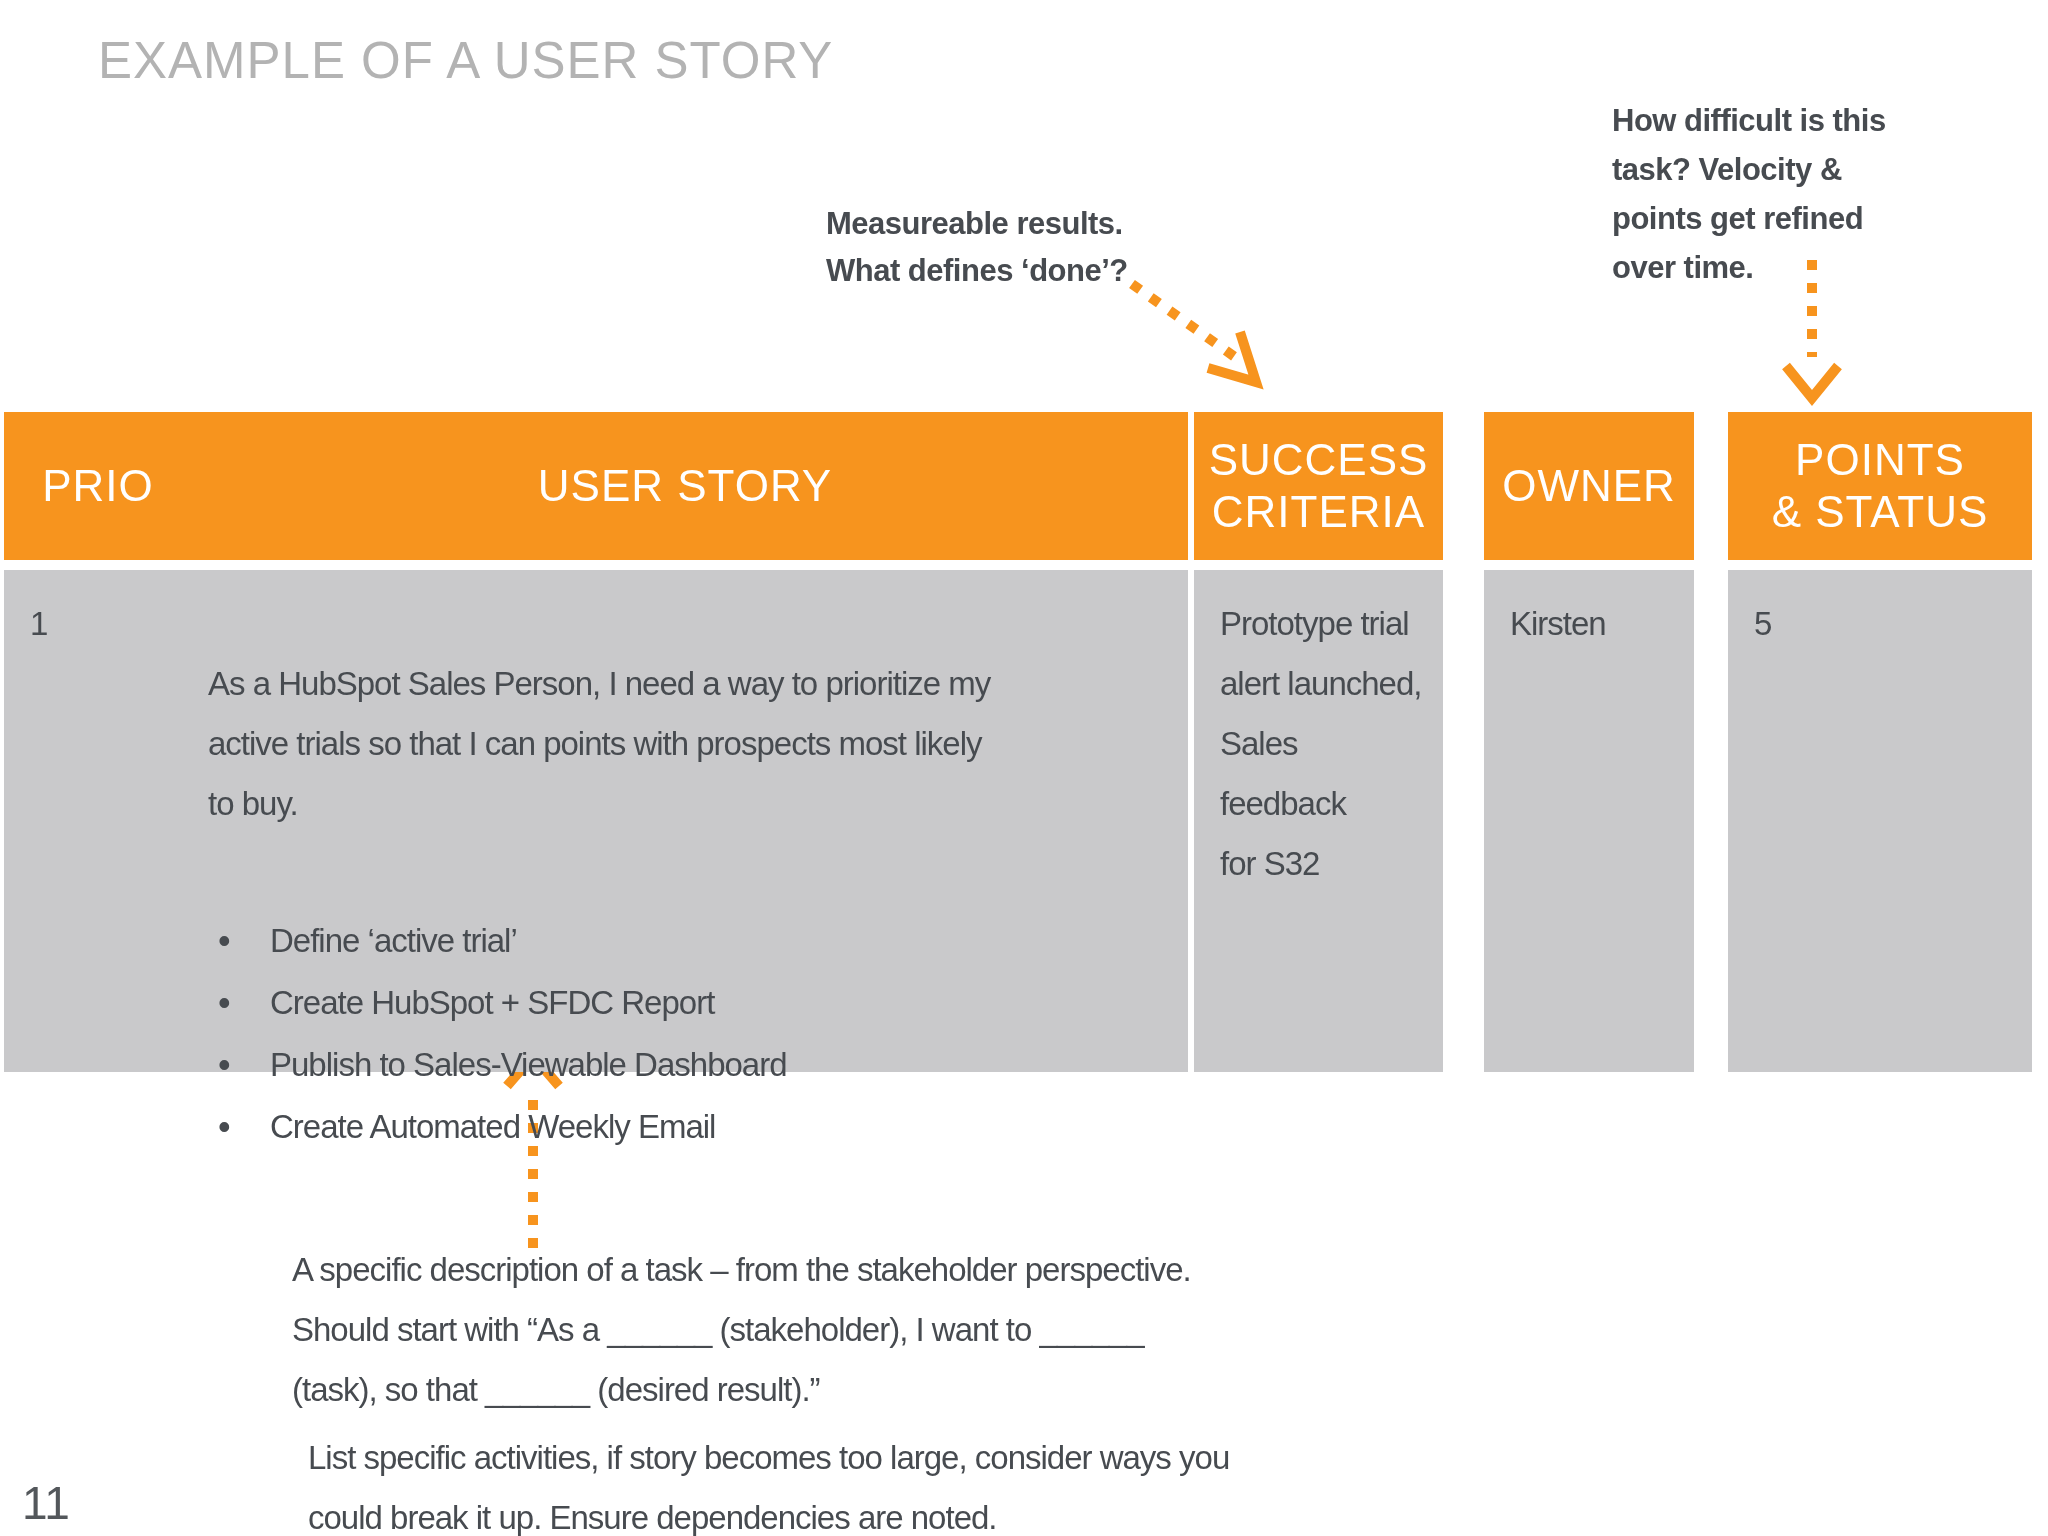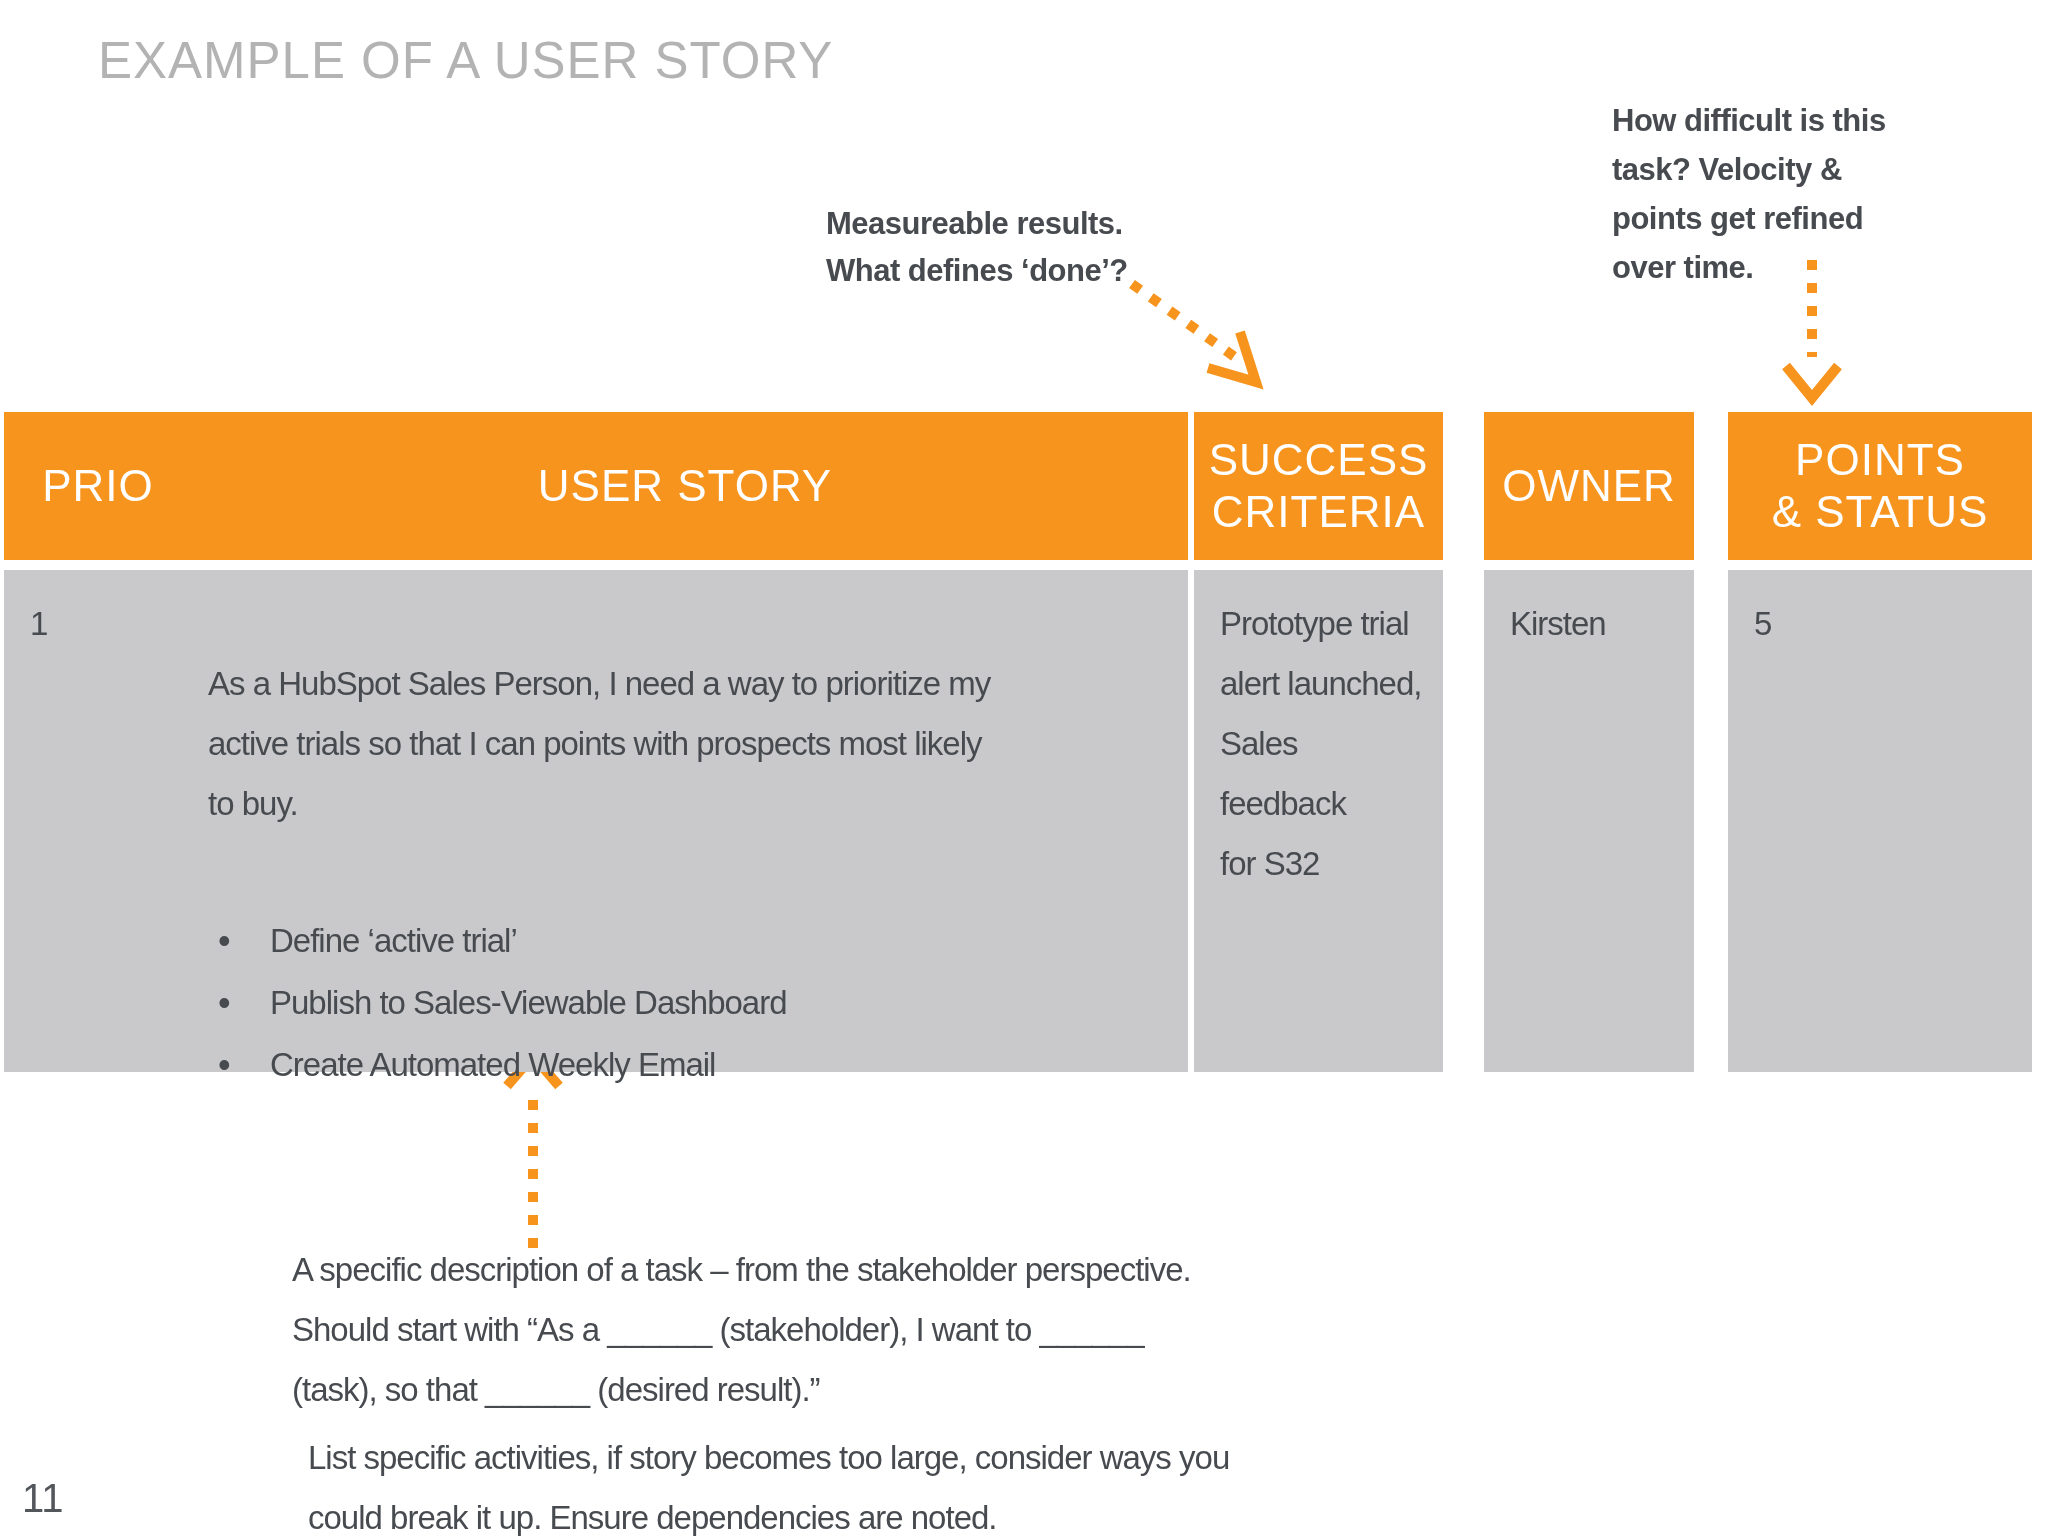--- a/index.html
+++ b/index.html
@@ -49,21 +49,21 @@
   .col-owner{left:1484px;width:210px;}
   .col-points{left:1728px;width:304px;}
   .story-para{margin:0;}
   .story-bullets{margin:16px 0 0 0;padding:0;list-style:none;}
   .story-bullets li{position:relative;padding-left:62px;line-height:62px;}
   .story-bullets li::before{
     content:"\2022";position:absolute;left:10px;top:0;
     color:var(--text-dark);font-size:36px;
   }
   .page-number{
-    position:absolute;left:22px;top:1476px;font-size:40px;
+    position:absolute;left:22px;top:1476px;font-size:46px;
     color:var(--page-num-gray);font-weight:400;
   }
 </style>
 </head>
 <body>
 
 <div class="slide">
 
   <div class="slide-title">EXAMPLE OF A USER STORY</div>
 
@@ -97,21 +97,21 @@
   <div class="th col-owner">OWNER</div>
   <div class="th col-points">POINTS
 &amp; STATUS</div>
 
   <div class="td col-prio">1</div>
 
   <div class="td col-story">
     <div class="story-para">As a HubSpot Sales Person, I need a way to prioritize my
 active trials so that I can points with prospects most likely
 to buy.</div>
-    <ul class="story-bullets"><li>Define ‘active trial’</li><li>Publish to Sales-Viewable Dashboard</li><li>Create Automated Weekly Email</li></ul>
+    <ul class="story-bullets"><li>Define ‘active trial’</li><li>Create HubSpot + SFDC Report</li><li>Publish to Sales-Viewable Dashboard</li><li>Create Automated Weekly Email</li></ul>
   </div>
 
   <div class="td col-success">Prototype trial
 alert launched,
 Sales feedback
 for S32</div>
   <div class="td col-owner">Kirsten</div>
   <div class="td col-points">5</div>
 
   <div class="callout-story p1">A specific description of a task – from the stakeholder perspective.

